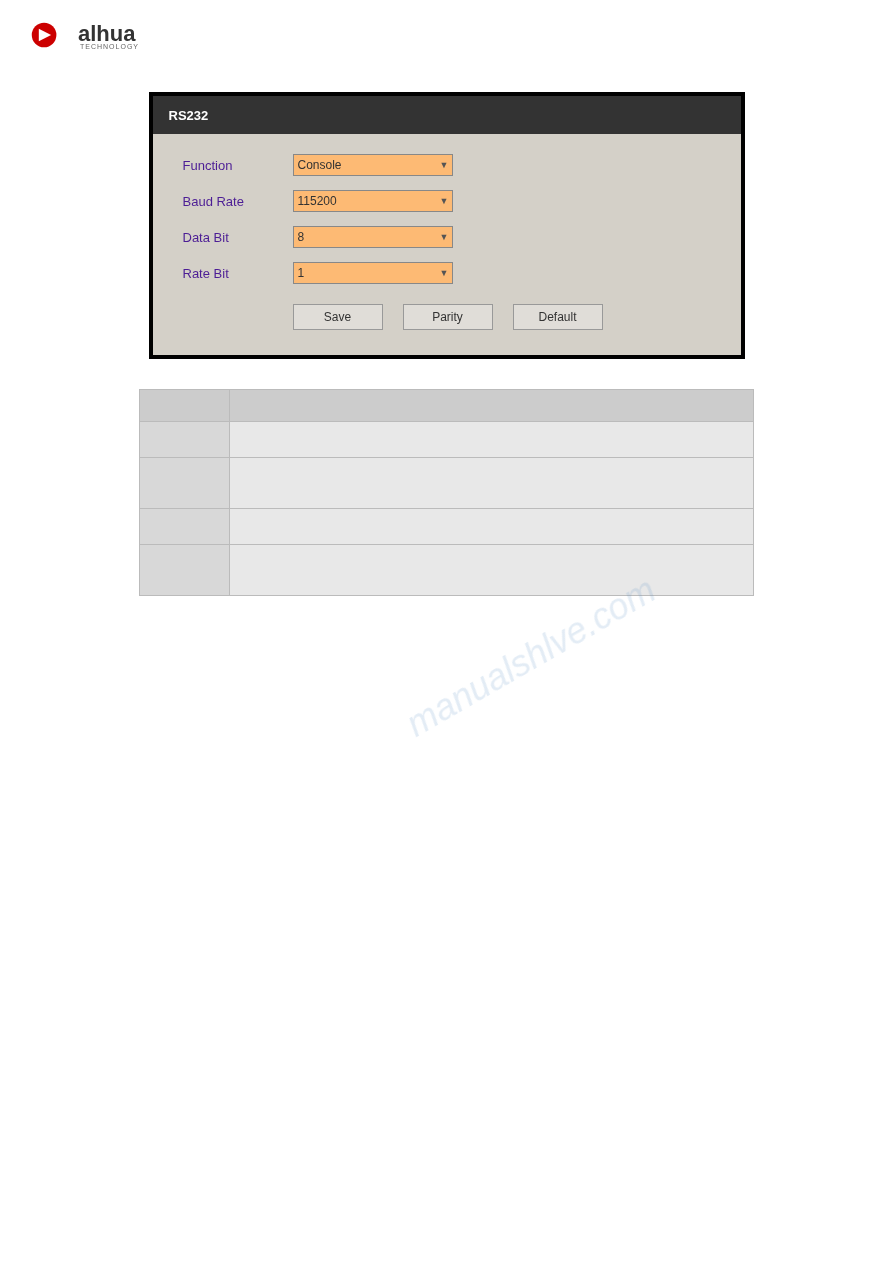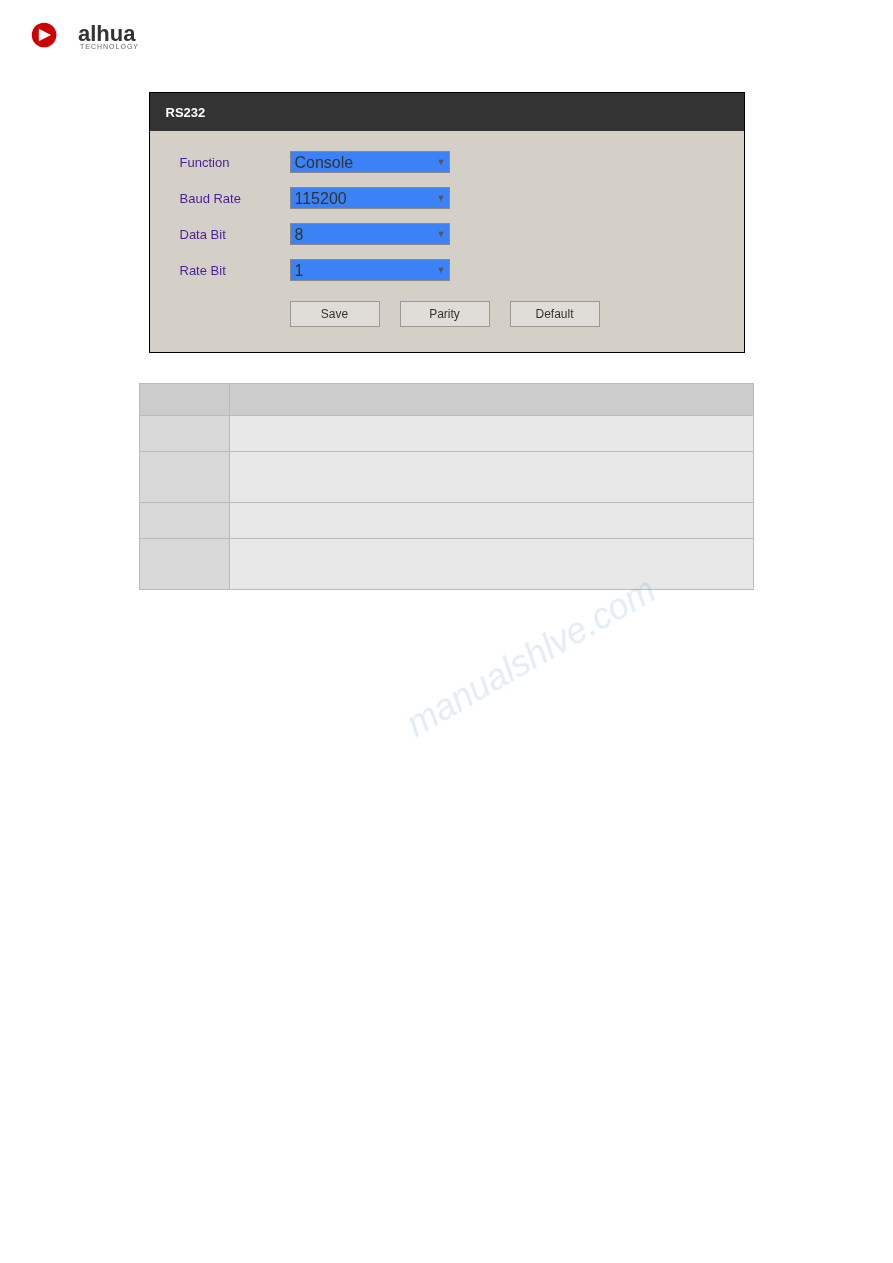--- a/index.html
+++ b/index.html
@@ -35,21 +35,21 @@
       margin-left: 2px;
     }
 
     
     .main-content {
       padding: 30px 60px 30px 60px;
     }
 
     
     .panel {
-      border: 1px solid #000000;
+      border: 4px solid #000000;
       background: #d4d0c8;
       width: 596px;
       margin: 0 auto;
     }
     .panel-header {
       background: #333333;
       padding: 8px 16px;
       display: flex;
       align-items: center;
       height: 38px;
@@ -83,23 +83,23 @@
       color: #555;
       position: absolute;
       right: 4px;
       top: 50%;
       transform: translateY(-50%);
       pointer-events: none;
     }
     .select-wrapper select {
       width: 160px;
       height: 22px;
-      background: #3b82f6;
+      background: #fdba74;
       border: 1px solid #888;
-      font-size: 16px;
+      font-size: 12px;
       padding: 1px 20px 1px 4px;
       color: #333;
       appearance: none;
       -webkit-appearance: none;
       cursor: pointer;
     }
     .button-row {
       display: flex;
       gap: 20px;
       margin-top: 20px;

